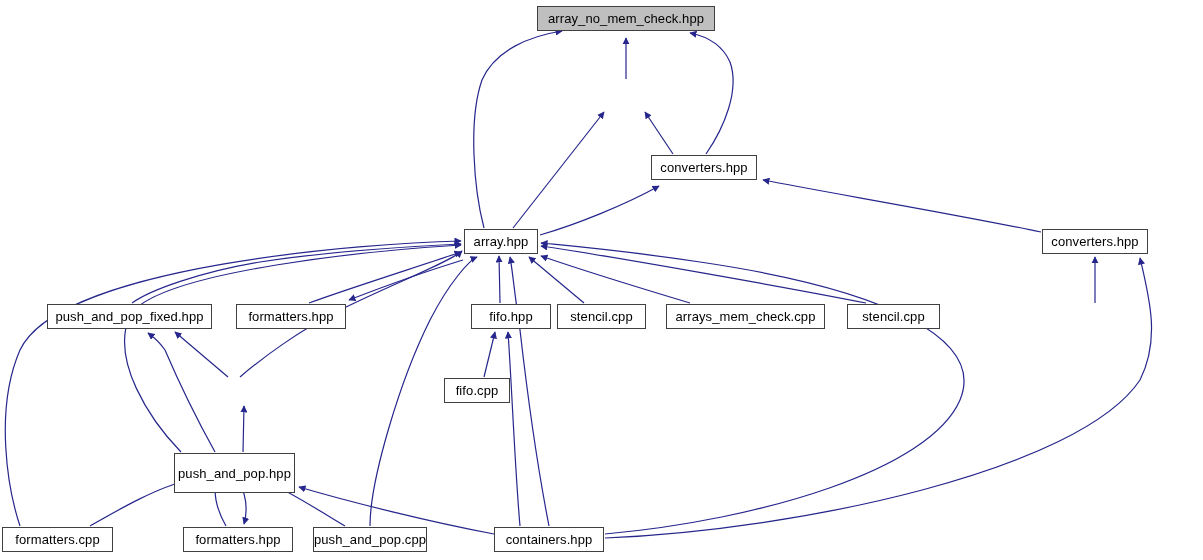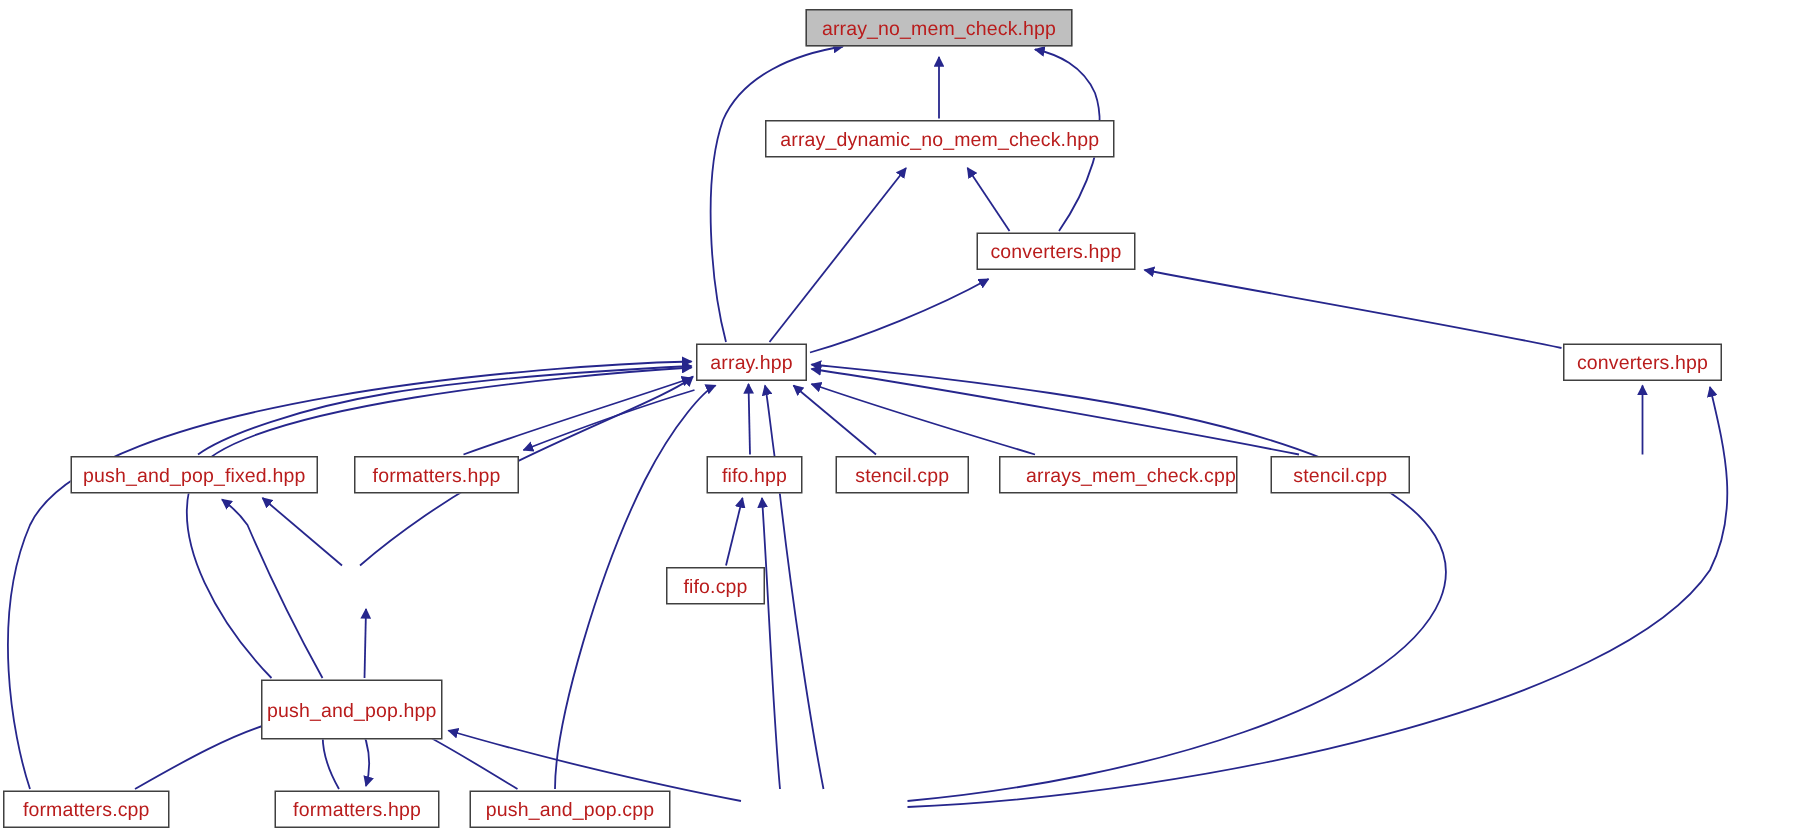--- a/index.html
+++ b/index.html
@@ -20,21 +20,21 @@
     left: 0;
     top: 0;
     width: 1203px;
     height: 560px;
   }
   .node {
     position: absolute;
     box-sizing: border-box;
     background: #ffffff;
     border: 1px solid #404040;
-    color: #b91c1c;
+    color: #000000;
     font-size: 13px;
     line-height: 1;
     display: flex;
     align-items: center;
     justify-content: center;
     white-space: nowrap;
     letter-spacing: 0.1px;
     z-index: 5;
   }
   .node.root {
@@ -99,23 +99,20 @@
       <path d="M494,534 C430,522 350,502 299,487"></path>
 
       <path d="M463,260 C430,270 380,288 349,300"></path>
     </g>
   </svg>
 
   <div class="node root" style="left:537px;top:6px;width:178px;height:25px;">
     <span class="node-label">array_no_mem_check.hpp</span>
   </div>
 
-  <div class="node" style="left:510px;top:80px;width:233px;height:25px;">
-    <span class="node-label">array_dynamic_no_mem_check.hpp</span>
-  </div>
 
   <div class="node" style="left:651px;top:155px;width:106px;height:25px;">
     <span class="node-label">converters.hpp</span>
   </div>
 
   <div class="node" style="left:464px;top:229px;width:74px;height:25px;">
     <span class="node-label">array.hpp</span>
   </div>
 
   <div class="node" style="left:1042px;top:229px;width:106px;height:25px;">
@@ -123,29 +120,29 @@
   </div>
 
   <div class="node" style="left:47px;top:304px;width:165px;height:25px;">
     <span class="node-label">push_and_pop_fixed.hpp</span>
   </div>
 
   <div class="node" style="left:236px;top:304px;width:110px;height:25px;">
     <span class="node-label">formatters.hpp</span>
   </div>
 
-  <div class="node" style="left:471px;top:304px;width:64px;height:25px;">
+  <div class="node" style="left:471px;top:304px;width:80px;height:25px;">
     <span class="node-label">fifo.hpp</span>
   </div>
 
   <div class="node" style="left:557px;top:304px;width:89px;height:25px;">
     <span class="node-label">stencil.cpp</span>
   </div>
 
-  <div class="node" style="left:666px;top:304px;width:159px;height:25px;justify-content:flex-end;">
+  <div class="node" style="left:666px;top:304px;width:159px;height:25px;">
     <span class="node-label">arrays_mem_check.cpp</span>
   </div>
 
   <div class="node" style="left:847px;top:304px;width:93px;height:25px;">
     <span class="node-label">stencil.cpp</span>
   </div>
 
 
 
   <div class="node" style="left:444px;top:378px;width:66px;height:25px;">
@@ -157,18 +154,21 @@
   </div>
 
   <div class="node" style="left:2px;top:527px;width:111px;height:25px;text-align:center;">
     <span class="node-label">formatters.cpp</span>
   </div>
 
   <div class="node" style="left:183px;top:527px;width:110px;height:25px;">
     <span class="node-label">formatters.hpp</span>
   </div>
 
-  <div class="node" style="left:313px;top:527px;width:134px;height:25px;justify-content:center;">
+  <div class="node" style="left:313px;top:527px;width:114px;height:25px;justify-content:center;">
     <span class="node-label">push_and_pop.cpp</span>
   </div>
 
+  <div class="node" style="left:494px;top:527px;width:110px;height:25px;">
+    <span class="node-label">containers.hpp</span>
+  </div>
 
 </div>
 
 </body></html>

